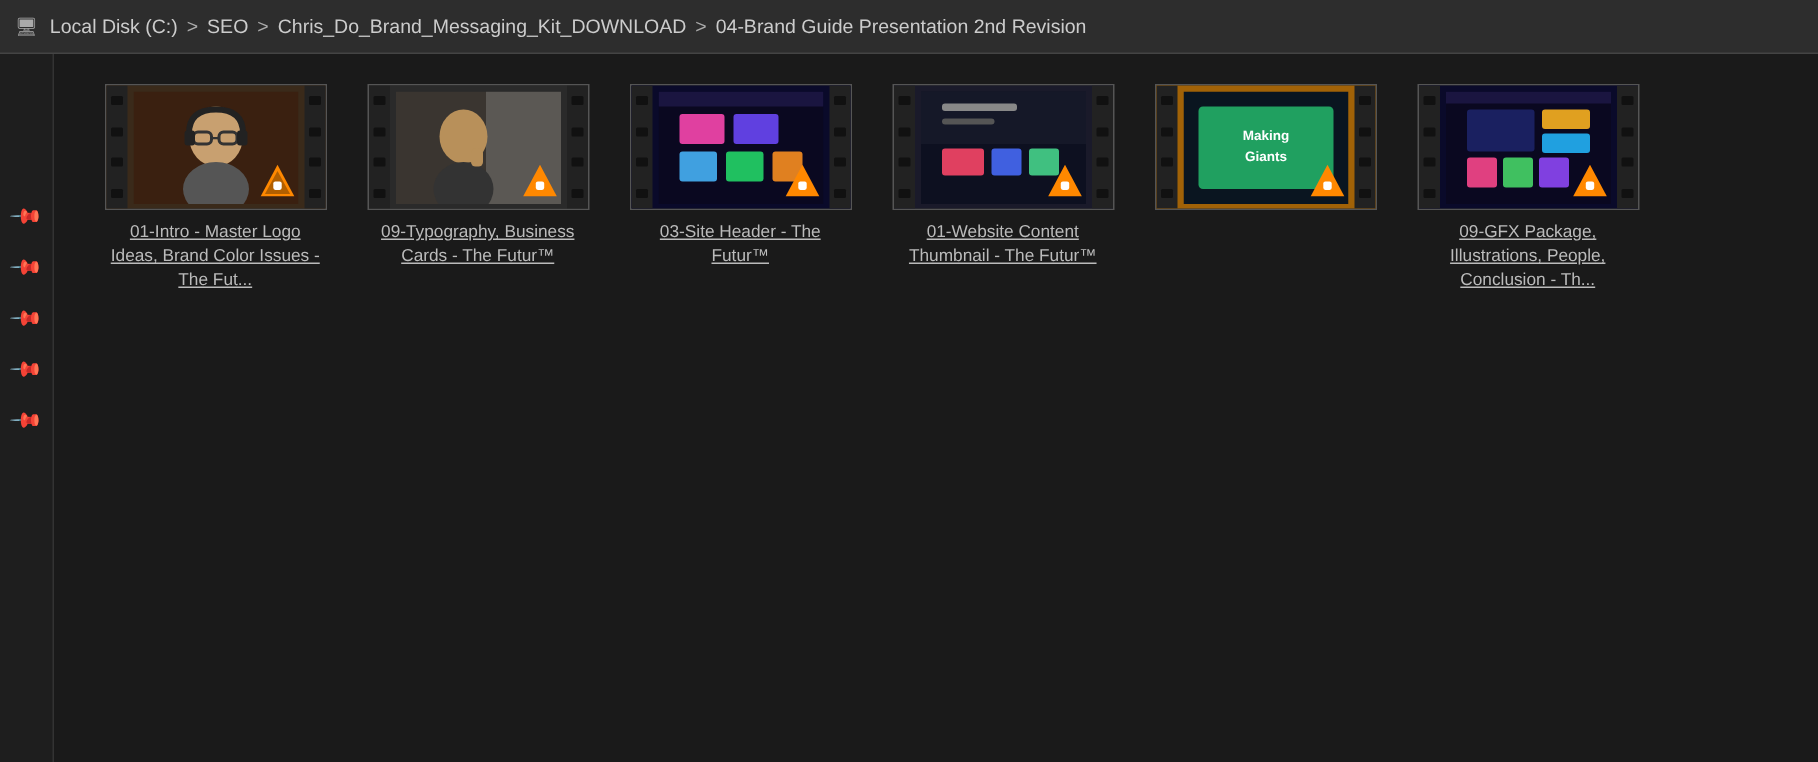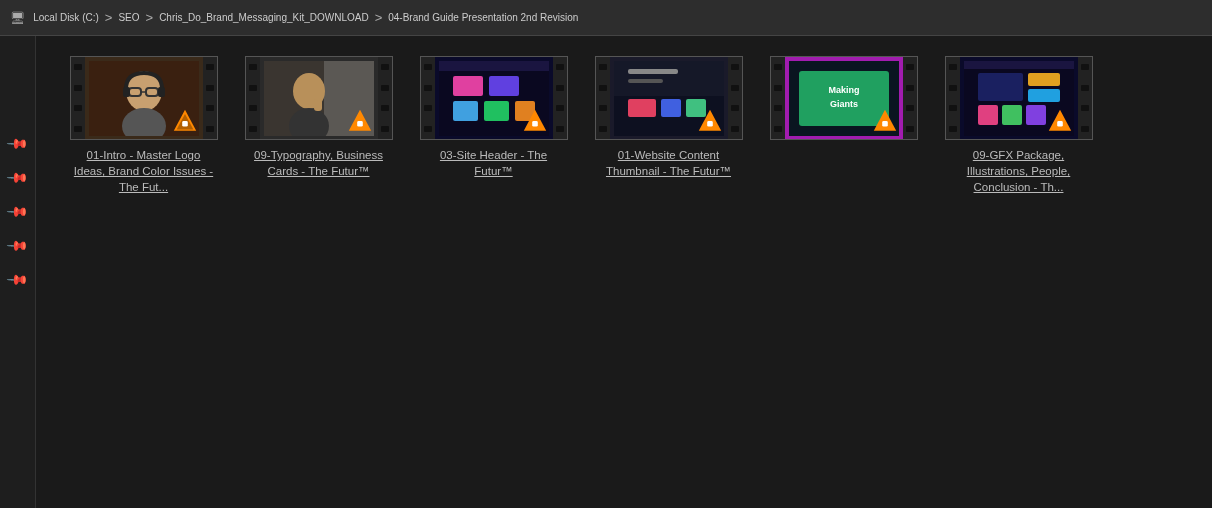--- a/index.html
+++ b/index.html
@@ -18,21 +18,21 @@
       background: #2d2d2d;
       height: 36px;
       display: flex;
       align-items: center;
       padding: 0 10px;
       border-bottom: 1px solid #444;
       gap: 4px;
     }
     .breadcrumb-item {
       color: #ccc;
-      font-size: 10px;
+      font-size: 13px;
       white-space: nowrap;
     }
     .breadcrumb-sep {
       color: #aaa;
       font-size: 13px;
       margin: 0 2px;
     }
     .breadcrumb-icon {
       color: #aaa;
       margin-right: 4px;
@@ -128,21 +128,21 @@
       width: 28px;
       height: 28px;
       z-index: 3;
     }
 
     
     .thumb-1 { background: #3a2a1a; }
     .thumb-2 { background: #2a2a2a; }
     .thumb-3 { background: #0a0a2a; }
     .thumb-4 { background: #1a1a2a; }
-    .thumb-5 { background: #a21caf; }
+    .thumb-5 { background: #a16207; }
     .thumb-6 { background: #0a0a2a; }
 
     .video-label {
       margin-top: 7px;
       text-align: center;
       color: #bbb;
       font-size: 11.5px;
       line-height: 1.4;
       word-break: break-word;
       width: 148px;

